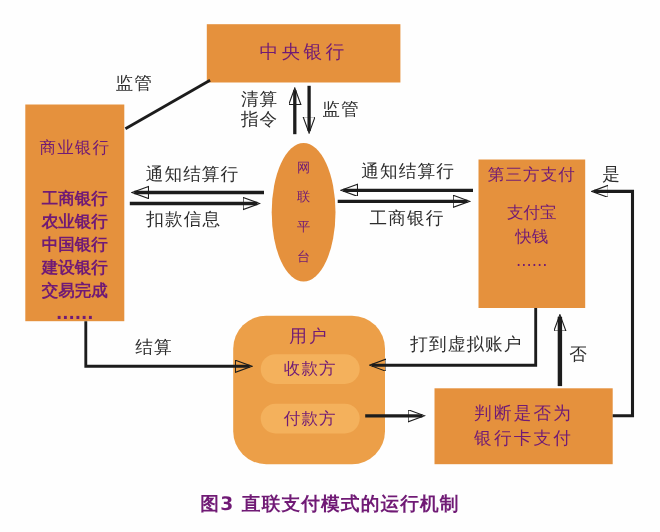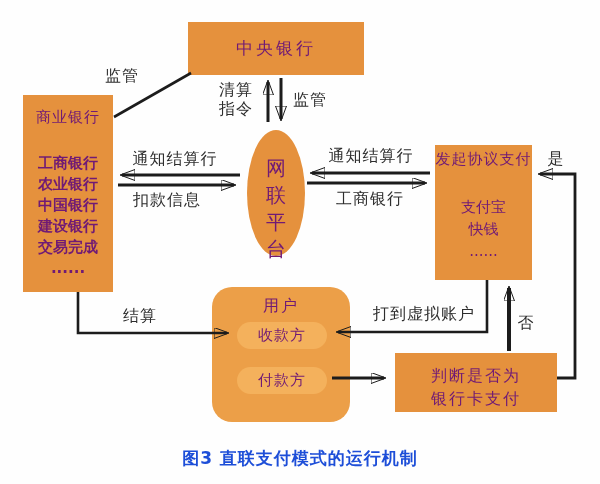--- a/index.html
+++ b/index.html
@@ -6,46 +6,46 @@
   .stage{
     position:relative;width:600px;height:484px;background:#fefefe;
     font-family:"DejaVu Sans","Liberation Sans",sans-serif;overflow:hidden;
   }
   .box{
     position:absolute;background:var(--box-orange);color:#701a75;
     text-align:center;box-sizing:border-box;
   }
   .node-central{left:188px;top:22px;width:176px;height:53px;line-height:53px;font-size:17px;letter-spacing:3px;}
   .node-commercial{left:23px;top:95px;width:90px;height:197px;font-size:15px;}
-  .node-commercial .title{padding-top:13px;letter-spacing:1px;}
+  .node-commercial .title{padding-top:30px;letter-spacing:1px;}
   .node-commercial .list{margin-top:26px;line-height:21px;}
   .node-commercial .list span{display:block;font-weight:bold;}
   .node-ellipse{left:247px;top:130px;width:58px;height:126px;border-radius:50%;}
-  .node-ellipse .vtext{width:20px;margin:25px auto 0;line-height:27px;font-size:20px;word-break:break-all;}
+  .node-ellipse .vtext{width:20px;margin:9px auto 0;line-height:27px;font-size:12px;word-break:break-all;}
   .node-third{left:435px;top:145px;width:97px;height:135px;font-size:15px;}
   .node-third .title{padding-top:5px;letter-spacing:1px;}
-  .node-third .list{margin-top:27px;line-height:22px;}
+  .node-third .list{margin-top:13px;line-height:22px;}
   .node-third .list span{display:block;}
-  .node-user{left:212px;top:287px;width:138px;height:135px;border-radius:20px;background:var(--user-orange);}
+  .node-user{left:212px;top:287px;width:138px;height:135px;border-radius:30px;background:var(--user-orange);}
   .node-user .title{padding-top:9px;font-size:16px;letter-spacing:2px;}
   .pill{
     position:absolute;left:25px;width:90px;height:27px;border-radius:14px;
     background:var(--pill-orange);line-height:27px;font-size:15px;text-align:center;letter-spacing:1px;
   }
   .pill-payee{top:35px;}
   .pill-payer{top:80px;}
-  .node-decision{left:395px;top:353px;width:162px;height:59px;font-size:16px;line-height:23px;padding-top:11px;letter-spacing:2px;}
+  .node-decision{left:395px;top:353px;width:162px;height:69px;font-size:16px;line-height:23px;padding-top:11px;letter-spacing:2px;}
   .edge-label{
     position:absolute;transform:translate(-50%,-50%);white-space:nowrap;
     color:#2d2d2d;font-size:16px;font-weight:500;letter-spacing:1px;
   }
   .edge-label.two-line{white-space:normal;line-height:19px;width:42px;}
   .caption{
     position:absolute;left:0;top:447px;width:600px;text-align:center;
-    color:#1d4ed8;font-size:17px;font-weight:bold;letter-spacing:1px;
+    color:#701a75;font-size:17px;font-weight:bold;letter-spacing:1px;
   }
   svg.overlay{position:absolute;left:0;top:0;pointer-events:none;}
   svg.overlay path{stroke:var(--line);fill:none;}
 </style>
 </head>
 <body>
 
 <div class="stage">
 
   <div class="box node-central">中央银行</div>
@@ -60,21 +60,21 @@
       <span>交易完成</span>
       <span>......</span>
     </div>
   </div>
 
   <div class="box node-ellipse">
     <div class="vtext">网联平台</div>
   </div>
 
   <div class="box node-third">
-    <div class="title">发起协议支付</div>
+    <div class="title">第三方支付</div>
     <div class="list">
       <span>支付宝</span>
       <span>快钱</span>
       <span>......</span>
     </div>
   </div>
 
   <div class="box node-user">
     <div class="title">用户</div>
     <div class="pill pill-payee">收款方</div>

